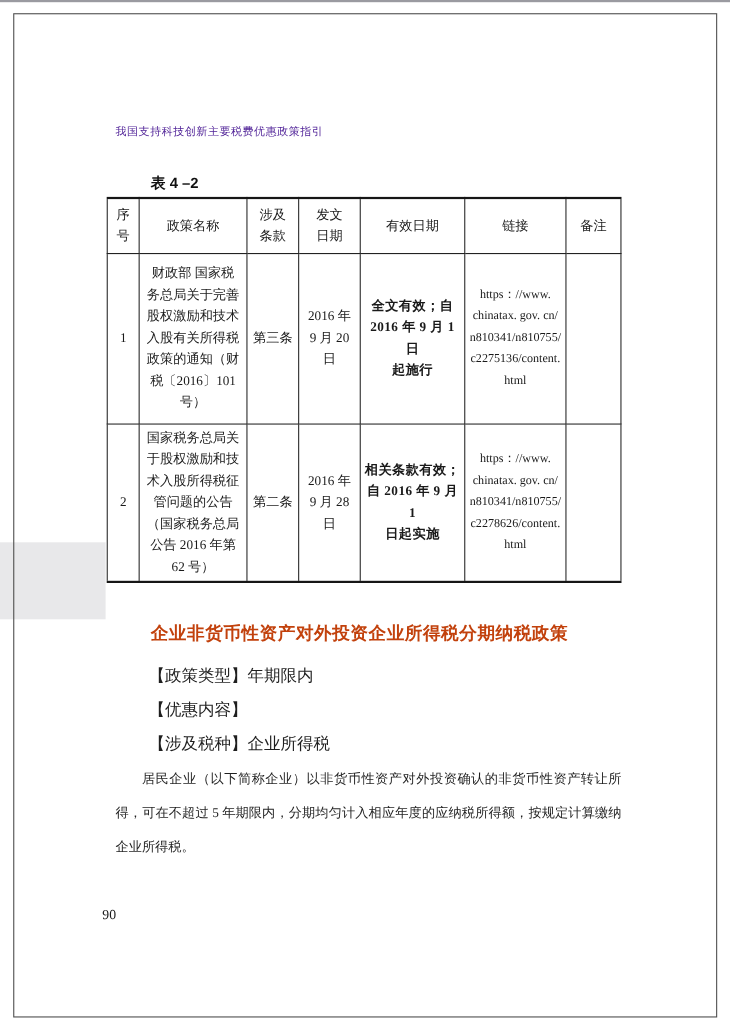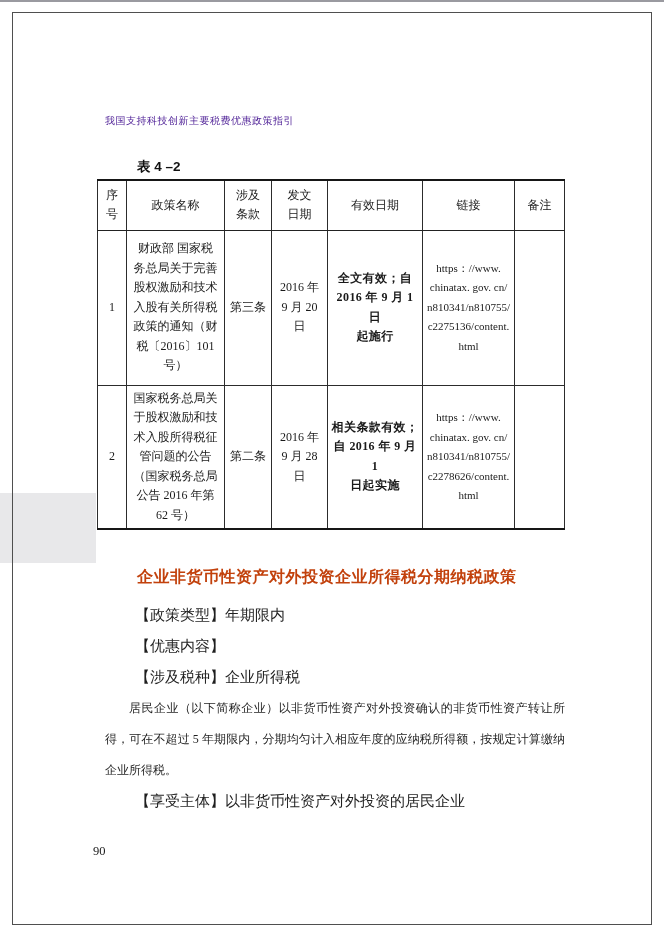--- a/index.html
+++ b/index.html
@@ -42,21 +42,21 @@
     margin:36px 0 0 32px;font-size:16px;line-height:22px;font-weight:bold;
     font-family:"Liberation Sans","DejaVu Sans",sans-serif;color:#c2410c;letter-spacing:0.5px;
   }
   .meta-block{margin-top:12px;}
   .meta-line{font-size:15px;line-height:31px;padding-left:30px;}
   .body-paragraph{
     margin:0;font-size:12px;line-height:31px;text-indent:2em;
     text-align:justify;text-justify:inter-ideograph;
   }
   .beneficiary-line{font-size:15px;line-height:31px;padding-left:30px;}
-  .page-number{position:absolute;left:93px;top:844px;font-size:12.5px;color:#1a1a1a;}
+  .page-number{position:absolute;left:93px;top:824px;font-size:12.5px;color:#1a1a1a;}
 </style>
 </head>
 <body>
 
 <div class="canvas">
   <div class="top-line"></div>
   <div class="side-tab"></div>
   <div class="page-frame"></div>
 
   <div class="content">
@@ -145,19 +145,16 @@
       <div class="meta-line">
         <span>【优惠内容】</span><span></span>
       </div>
       <div class="meta-line">
         <span>【涉及税种】</span><span>企业所得税</span>
       </div>
     </div>
 
     <p class="body-paragraph">居民企业（以下简称企业）以非货币性资产对外投资确认的非货币性资产转让所得，可在不超过 5 年期限内，分期均匀计入相应年度的应纳税所得额，按规定计算缴纳企业所得税。</p>
 
-    <div class="beneficiary-line">
-      <span>【享受主体】</span><span>以非货币性资产对外投资的居民企业</span>
-    </div>
   </div>
 
   <div class="page-number">90</div>
 </div>
 
 </body></html>

